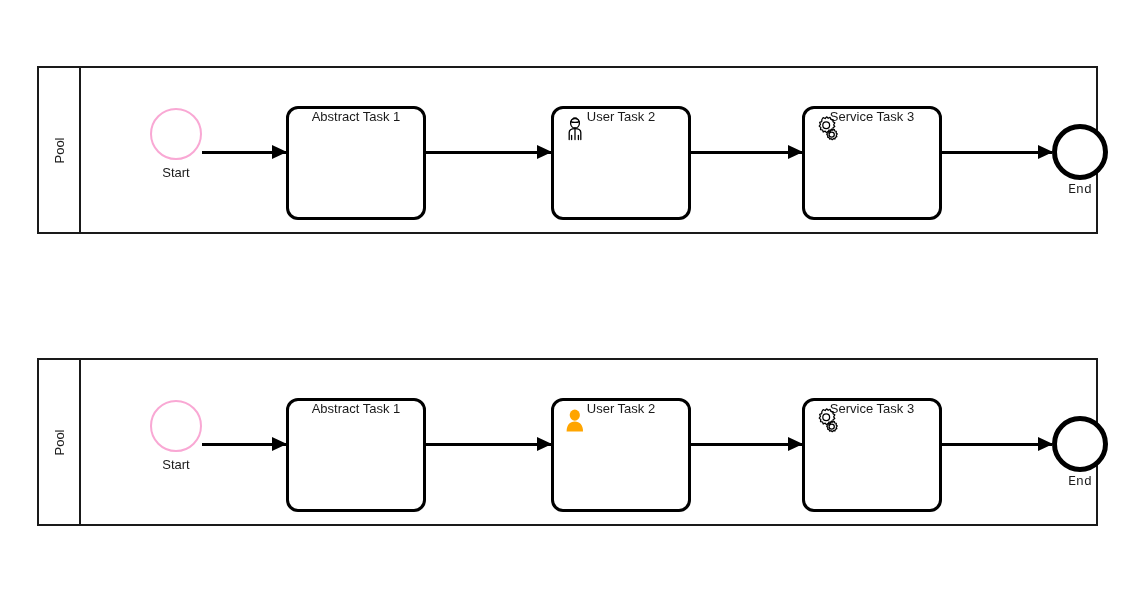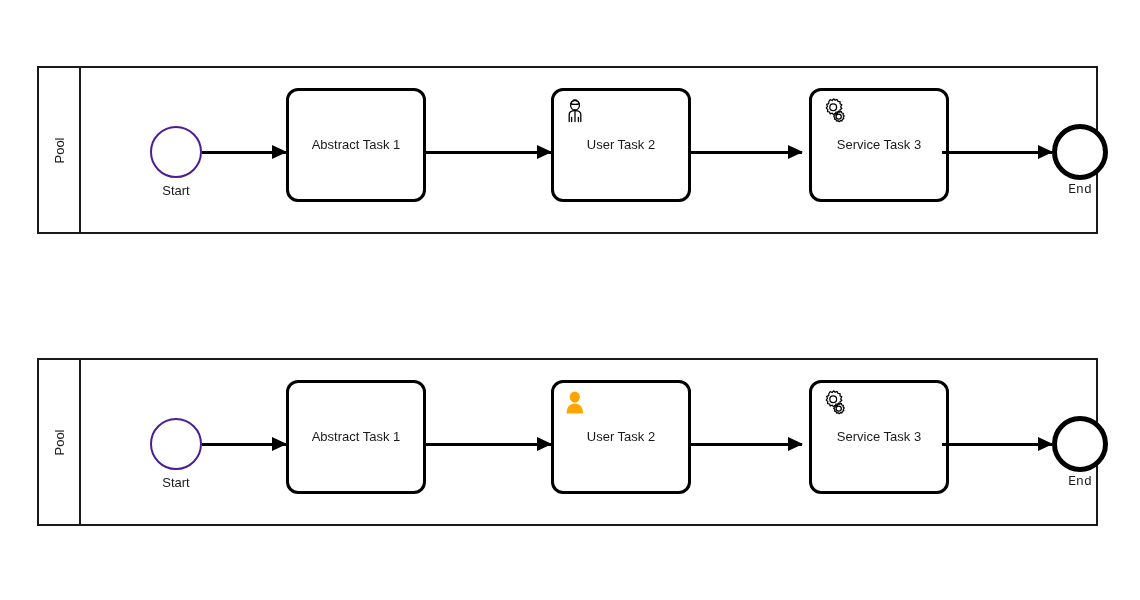--- a/index.html
+++ b/index.html
@@ -72,23 +72,23 @@
 
   
   .event {
     border-radius: 50%;
     background: #ffffff;
     box-sizing: border-box;
   }
   .event.start {
     width: 52px;
     height: 52px;
-    border: 2px solid #4c1d95;
+    border: 2px solid #f9a8d4;
     left: 69px;   
-    top: 58px;
+    top: 40px;
   }
   .event.end {
     width: 56px;
     height: 56px;
     border: 5px solid #000000;
     left: 971px;
     top: 56px;
     font-family: Liberation Mono, monospace;
   }
 
@@ -105,28 +105,27 @@
   }
 
   
   .task {
     width: 140px;
     height: 114px;
     border: 3px solid #000000;
     border-radius: 12px;
     background: #ffffff;
     box-sizing: border-box;
-    top: 20px;
+    top: 38px;
     display: flex;
-    align-items: center;
     justify-content: center;
   }
   .task.t1 { left: 205px; }
   .task.t2 { left: 470px; }
-  .task.t3 { left: 721px; margin-left: 7px; }
+  .task.t3 { left: 721px; }
 
   .task-label {
     font-size: 13px;
     line-height: 1.2;
     text-align: center;
     padding: 0 8px;
     color: #1a1a1a;
   }
 
   .task-icon {

